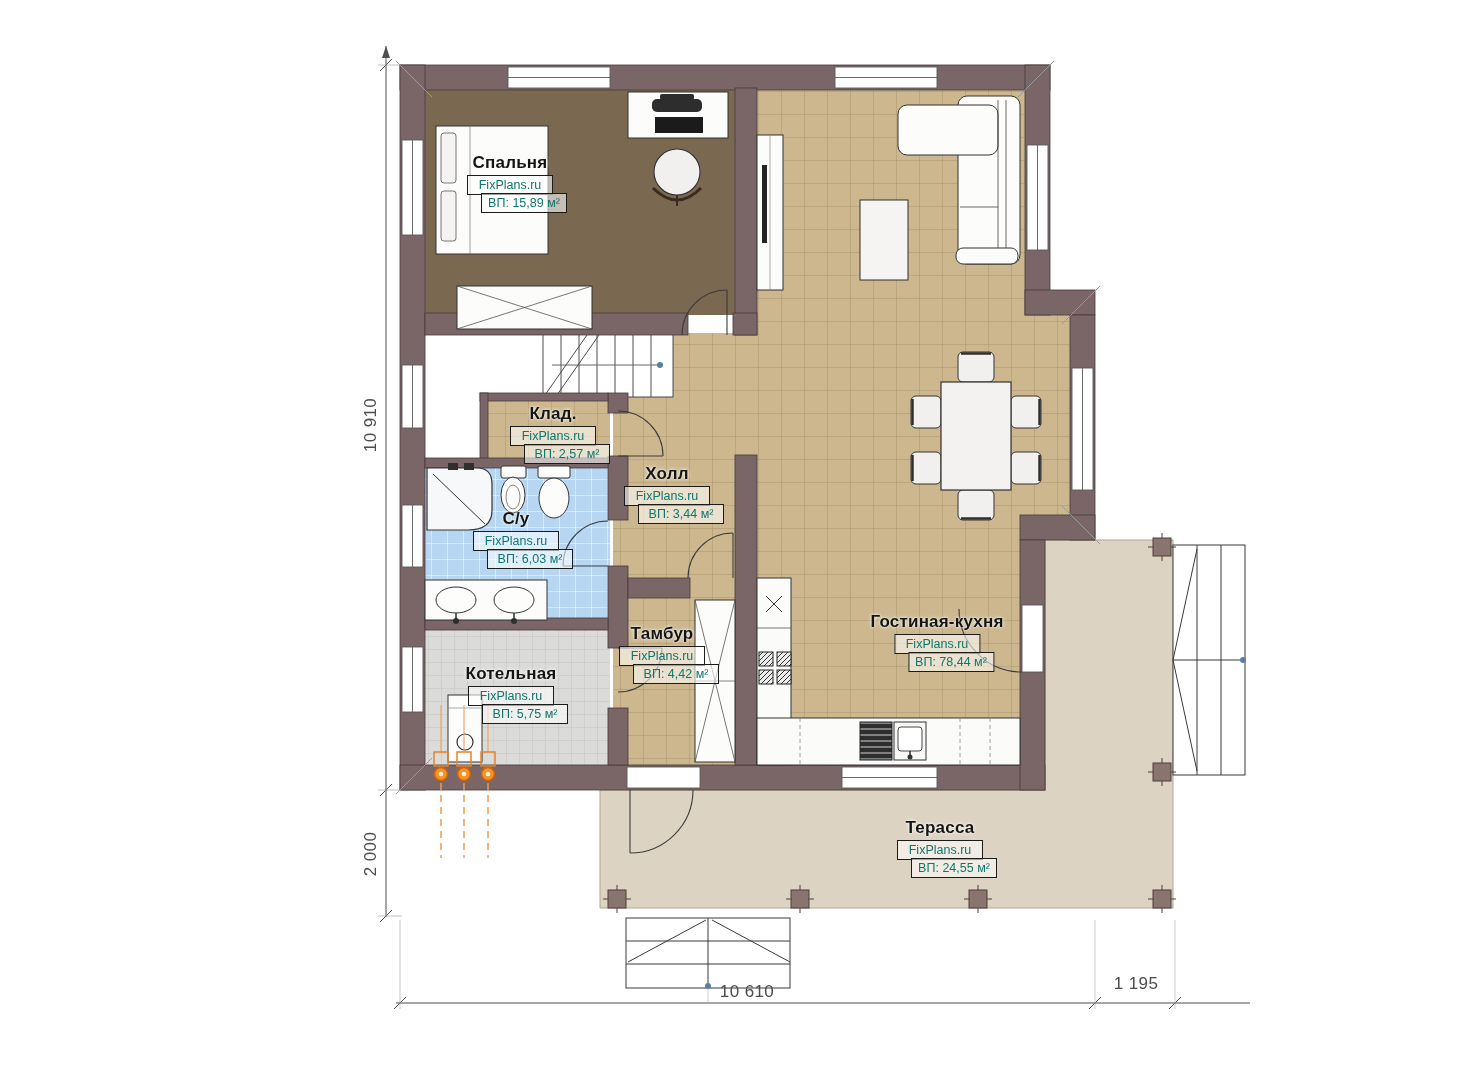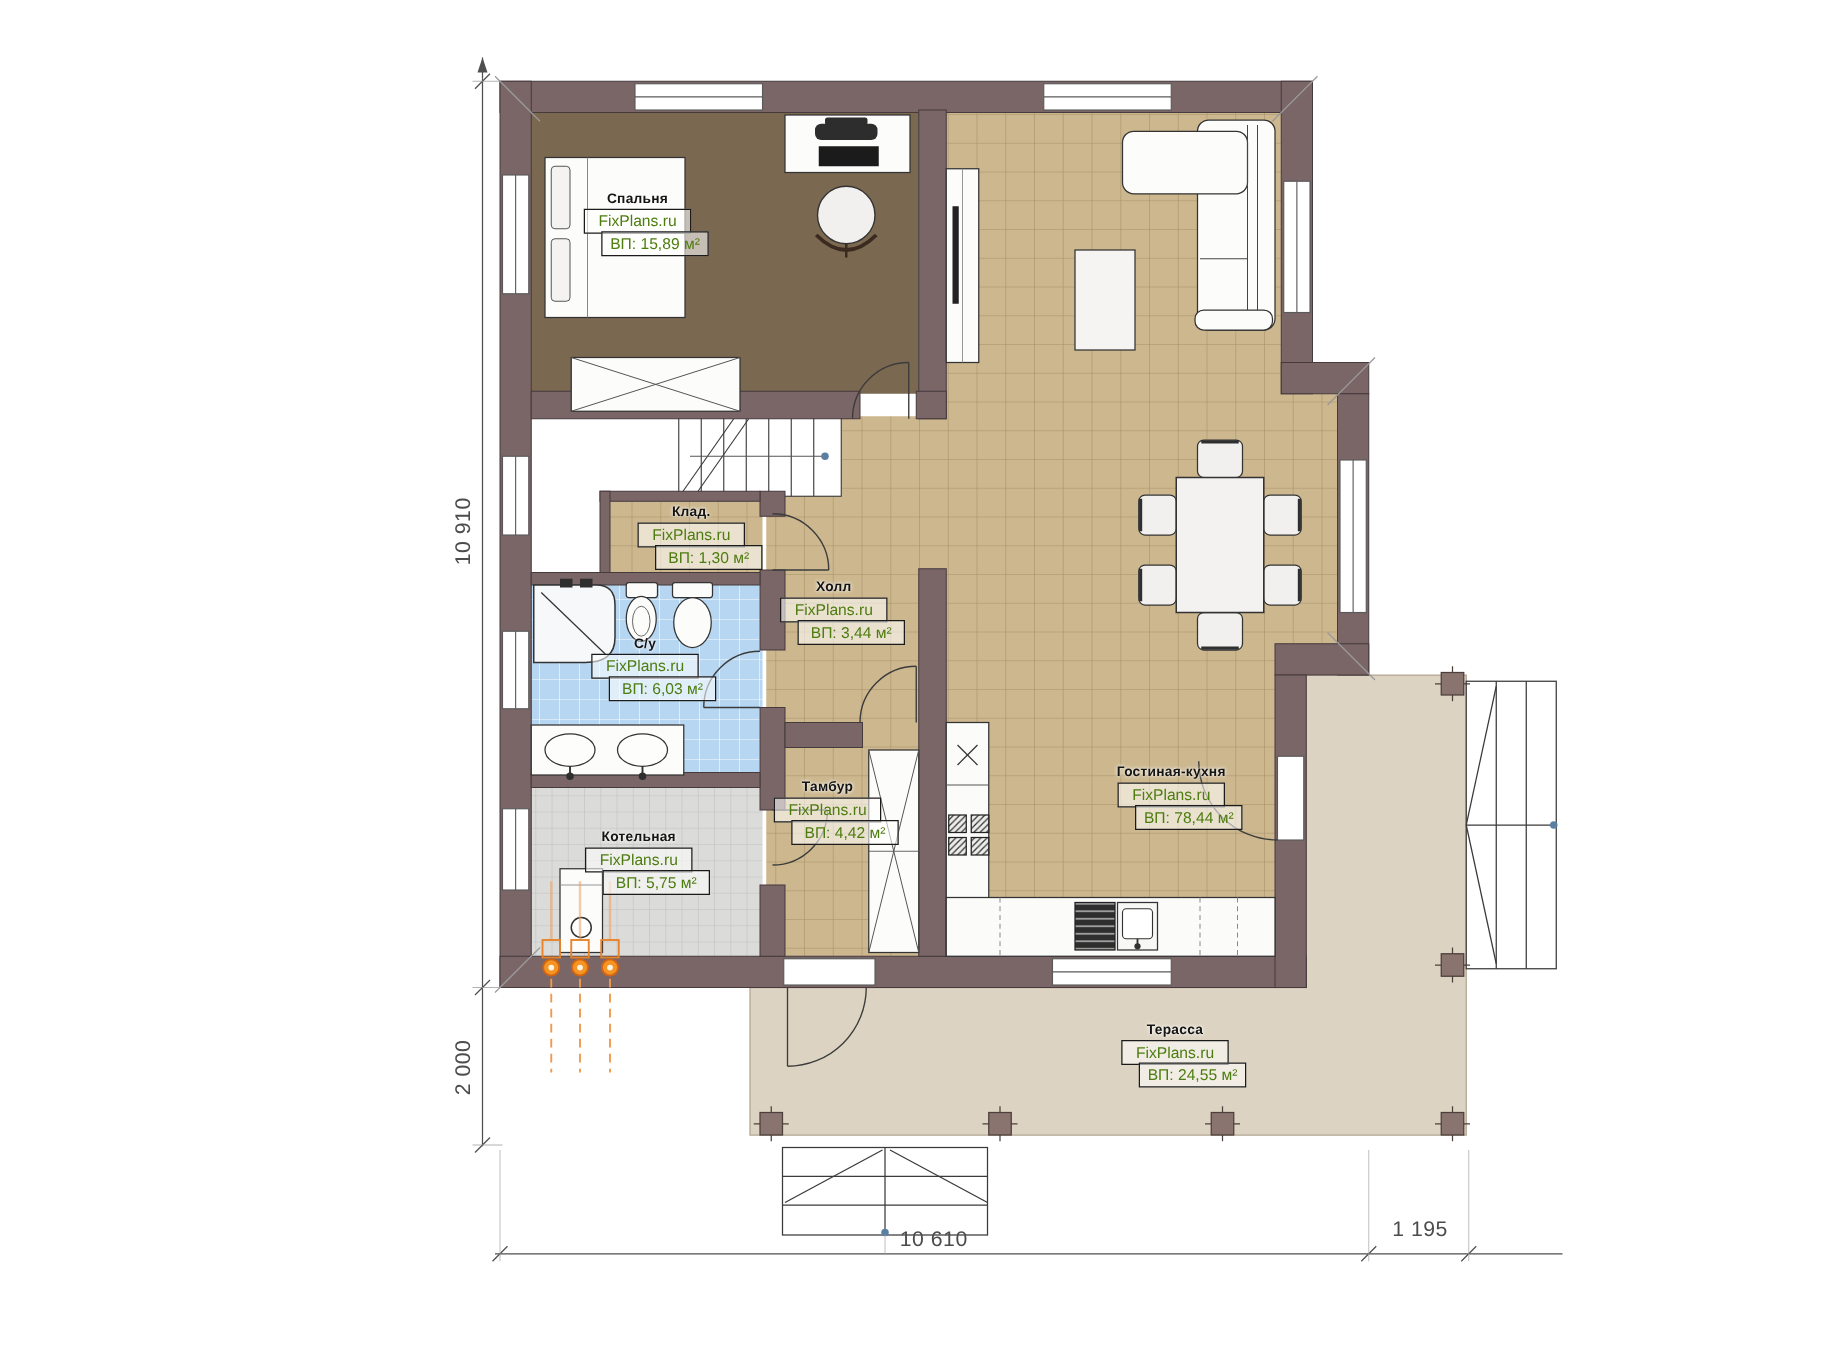--- a/index.html
+++ b/index.html
@@ -1,24 +1,24 @@
 <!DOCTYPE html>
 <html><head>
 <meta charset="utf-8">
 <style>
   html,body{margin:0;padding:0;background:#ffffff;}
   .canvas{position:relative;width:1473px;height:1080px;background:#fff;overflow:hidden;
           font-family:"Liberation Sans",sans-serif;}
   .plan-svg{position:absolute;left:0;top:0;}
   .room-label{position:absolute;transform:translateX(-50%);display:flex;flex-direction:column;
               align-items:center;z-index:6;pointer-events:none;}
-  .room-name{font-weight:bold;font-size:11px;color:#141414;letter-spacing:.2px;margin-bottom:2px;
+  .room-name{font-weight:bold;font-size:17px;color:#141414;letter-spacing:.2px;margin-bottom:2px;
              text-shadow:0 0 2px rgba(255,255,255,.95),0 0 4px rgba(255,255,255,.8);white-space:nowrap;}
   .label-box{border:1.6px solid #1b1b1b;background:rgba(255,255,255,.58);font-size:12.5px;
-             line-height:18px;padding:0 6px;color:#4d7c0f;white-space:nowrap;min-width:86px;
+             line-height:18px;padding:0 6px;color:#0f766e;white-space:nowrap;min-width:86px;
              text-align:center;box-sizing:border-box;}
   .label-box + .label-box{margin-top:-1.6px;margin-left:28px;}
   .dim{position:absolute;font-size:17px;color:#4c4c4c;white-space:nowrap;letter-spacing:.4px;
        transform:translate(-50%,-50%);z-index:5;}
   .dim.vert{transform:translate(-50%,-50%) rotate(-90deg);}
 </style>
 </head>
 <body>
 
 <div class="canvas">
@@ -395,21 +395,21 @@
 </svg>
 
 <div class="room-label" style="left:510px;top:153px">
   <div class="room-name">Спальня</div>
   <div class="label-box">FixPlans.ru</div>
   <div class="label-box">ВП: 15,89 м²</div>
 </div>
 <div class="room-label" style="left:553px;top:404px">
   <div class="room-name">Клад.</div>
   <div class="label-box">FixPlans.ru</div>
-  <div class="label-box">ВП: 1,30 м²</div>
+  <div class="label-box">ВП: 2,57 м²</div>
 </div>
 <div class="room-label" style="left:516px;top:509px">
   <div class="room-name">С/у</div>
   <div class="label-box">FixPlans.ru</div>
   <div class="label-box">ВП: 6,03 м²</div>
 </div>
 <div class="room-label" style="left:667px;top:464px">
   <div class="room-name">Холл</div>
   <div class="label-box">FixPlans.ru</div>
   <div class="label-box">ВП: 3,44 м²</div>

